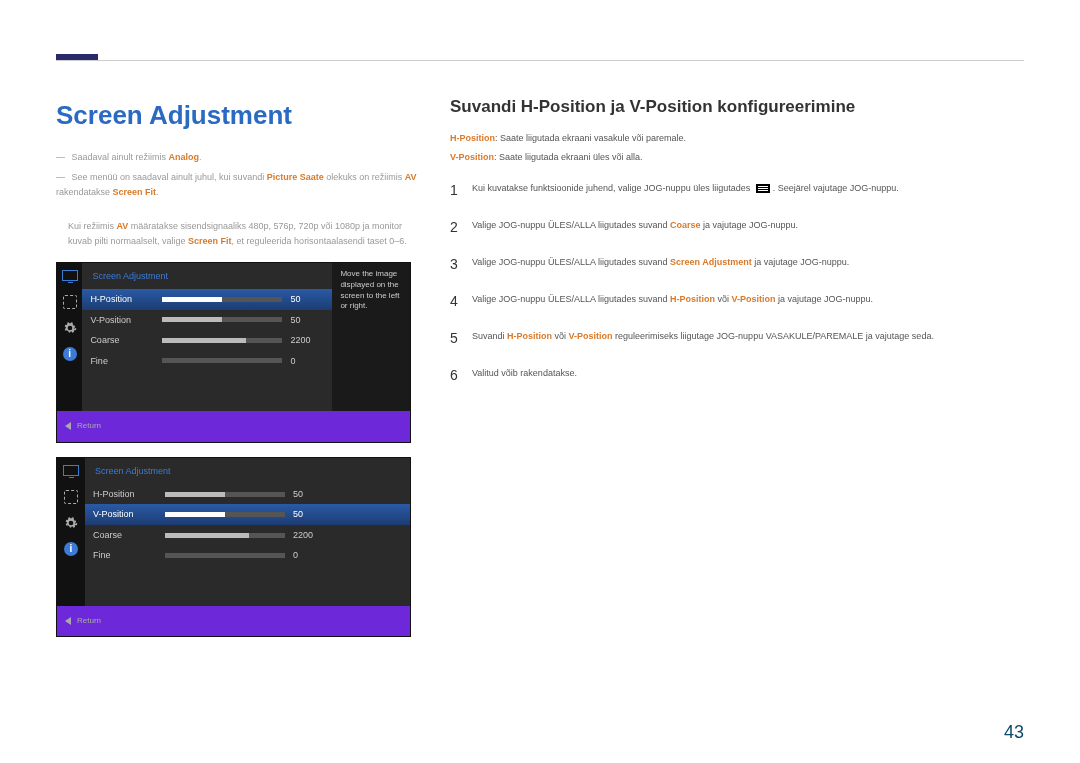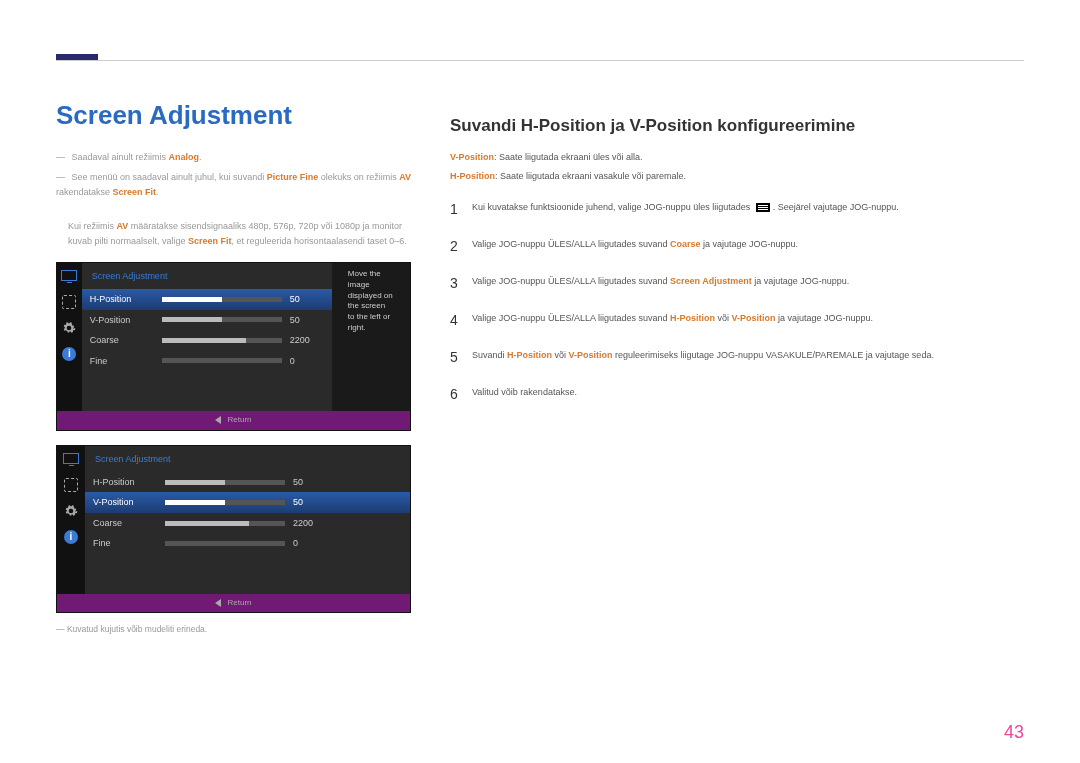--- a/index.html
+++ b/index.html
@@ -98,74 +98,74 @@
     position: relative;
     margin-right: 8px;
   }
   .osd-row .rbar .fill { position: absolute; top: 0; left: 0; bottom: 0; background: #bbb; }
   .osd-row.selected .rbar .fill { background: #fff; }
   .osd-row .rval { width: 34px; text-align: left; }
 
   .osd-help {
     width: 84px;
     background: #1a1a1a;
-    padding: 6px 16px;
+    padding: 6px 8px;
     font-size: 8px;
     line-height: 1.35;
     color: #ccc;
   }
   .osd-foot {
-    background: #701a75;
-    text-align: center;
+    background: #6d28d9;
+    text-align: left;
     font-size: 8px;
-    padding: 3px 8px;
+    padding: 9px 8px;
     color: #aaa;
   }
   .osd-foot span.tri { display: inline-block; width:0;height:0;border-top:4px solid transparent;border-bottom:4px solid transparent;border-right:6px solid #aaa; margin-right:6px; vertical-align:middle;}
 
   .disclaimer { font-size: 8.5px; color: #999; margin-top: 4px; }
 
   .right-col {
     position: absolute;
-    top: 116px;
+    top: 97px;
     left: 450px;
     width: 575px;
   }
   .subtitle { font-size: 17px; font-weight: 700; color: #333; margin-bottom: 14px; }
   .desc { font-size: 9px; color: #555; line-height: 1.7; margin-bottom: 4px; }
   .steps { margin-top: 14px; }
   .step { display: flex; margin-bottom: 16px; font-size: 9px; color: #555; line-height: 1.5; }
   .step .num { width: 22px; color: #333; font-size: 14px; font-weight: 400; }
   .step .txt { flex: 1; padding-top: 2px; }
   .menu-glyph {
     display: inline-block; width: 14px; height: 9px; vertical-align: middle;
     background: #000; position: relative; margin: 0 3px;
   }
   .menu-glyph::before, .menu-glyph::after { content:""; position:absolute; left:2px; right:2px; height:1px; background:#fff;}
   .menu-glyph::before{ top:2px;} .menu-glyph::after{ bottom:2px;}
   .menu-glyph span{ position:absolute; left:2px; right:2px; top:4px; height:1px; background:#fff;}
 
-  .page-num { position: absolute; bottom: 20px; right: 56px; font-size: 18px; color: #ec4899; }
+  .page-num { position: absolute; bottom: 20px; right: 56px; font-size: 18px; color: #0c4a6e; }
 </style>
 </head>
 <body>
 
 <div class="top-accent"></div>
 <div class="hr-line"></div>
 
 <h1 class="page-title">Screen Adjustment</h1>
 
 <div class="left-col">
   <div class="note">
     <span class="note-dash">―</span>
     <span>Saadaval ainult režiimis </span><span class="orange">Analog</span><span>.</span>
   </div>
   <div class="note">
     <span class="note-dash">―</span>
-    <span>See menüü on saadaval ainult juhul, kui suvandi </span><span class="orange">Picture Fine</span><span> olekuks on režiimis </span><span class="orange">AV</span><span> rakendatakse </span><span class="orange">Screen Fit</span><span>.</span>
+    <span>See menüü on saadaval ainult juhul, kui suvandi </span><span class="orange">Picture Saate</span><span> olekuks on režiimis </span><span class="orange">AV</span><span> rakendatakse </span><span class="orange">Screen Fit</span><span>.</span>
     <div style="padding-left:12px; margin-top:20px;">
       <span>Kui režiimis </span><span class="orange">AV</span><span> määratakse sisendsignaaliks 480p, 576p, 720p või 1080p ja monitor kuvab pilti normaalselt, valige </span><span class="orange">Screen Fit</span><span>, et reguleerida horisontaalasendi taset 0–6.</span>
     </div>
   </div>
 
   <div class="osd-box">
     <div class="osd-body">
       <div class="osd-icons">
         <div class="icon-box">
             <div class="mon-icon"></div>
@@ -270,27 +270,26 @@
               </span>
       <span class="rval">0</span>
             </div>
           </div>
         <div style="height:40px;"></div>
       </div>
     </div>
     <div class="osd-foot"><span class="tri"></span><span>Return</span></div>
   </div>
 
-  <div class="disclaimer">― <span>Kuvatud kujutis võib mudeliti erineda.</span></div>
 </div>
 
 <div class="right-col">
   <h2 class="subtitle">Suvandi H-Position ja V-Position konfigureerimine</h2>
+  <p class="desc"><span class="orange">H-Position</span><span>: Saate liigutada ekraani vasakule või paremale.</span></p>
   <p class="desc"><span class="orange">V-Position</span><span>: Saate liigutada ekraani üles või alla.</span></p>
-  <p class="desc"><span class="orange">H-Position</span><span>: Saate liigutada ekraani vasakule või paremale.</span></p>
   <div class="steps" id="steps">
       <div class="step">
         <div class="num">1</div>
         <div class="txt">Kui kuvatakse funktsioonide juhend, valige JOG-nuppu üles liigutades <span class="menu-glyph"><span></span></span>. Seejärel vajutage JOG-nuppu.</div>
       </div>
       <div class="step">
         <div class="num">2</div>
         <div class="txt">Valige JOG-nuppu ÜLES/ALLA liigutades suvand <span class="orange">Coarse</span> ja vajutage JOG-nuppu.</div>
       </div>
       <div class="step">

